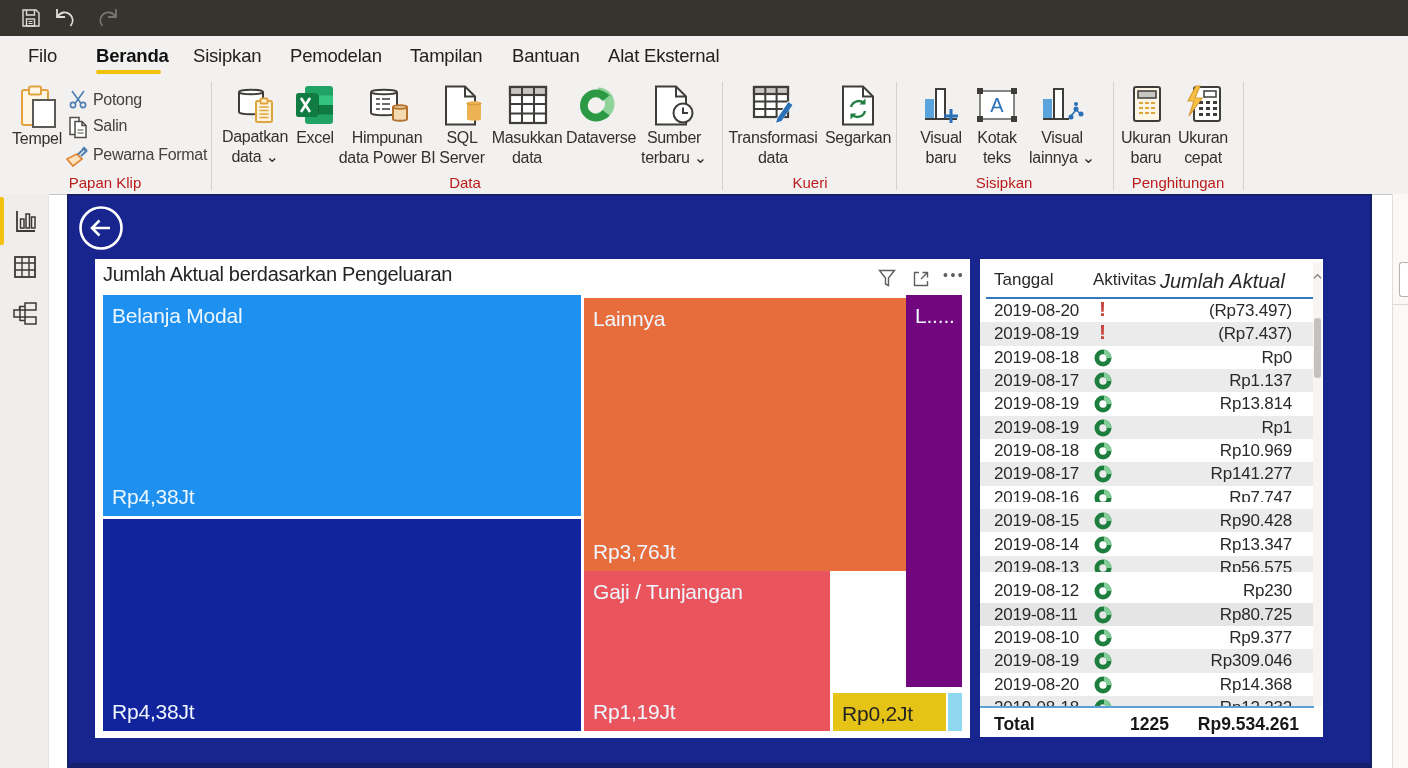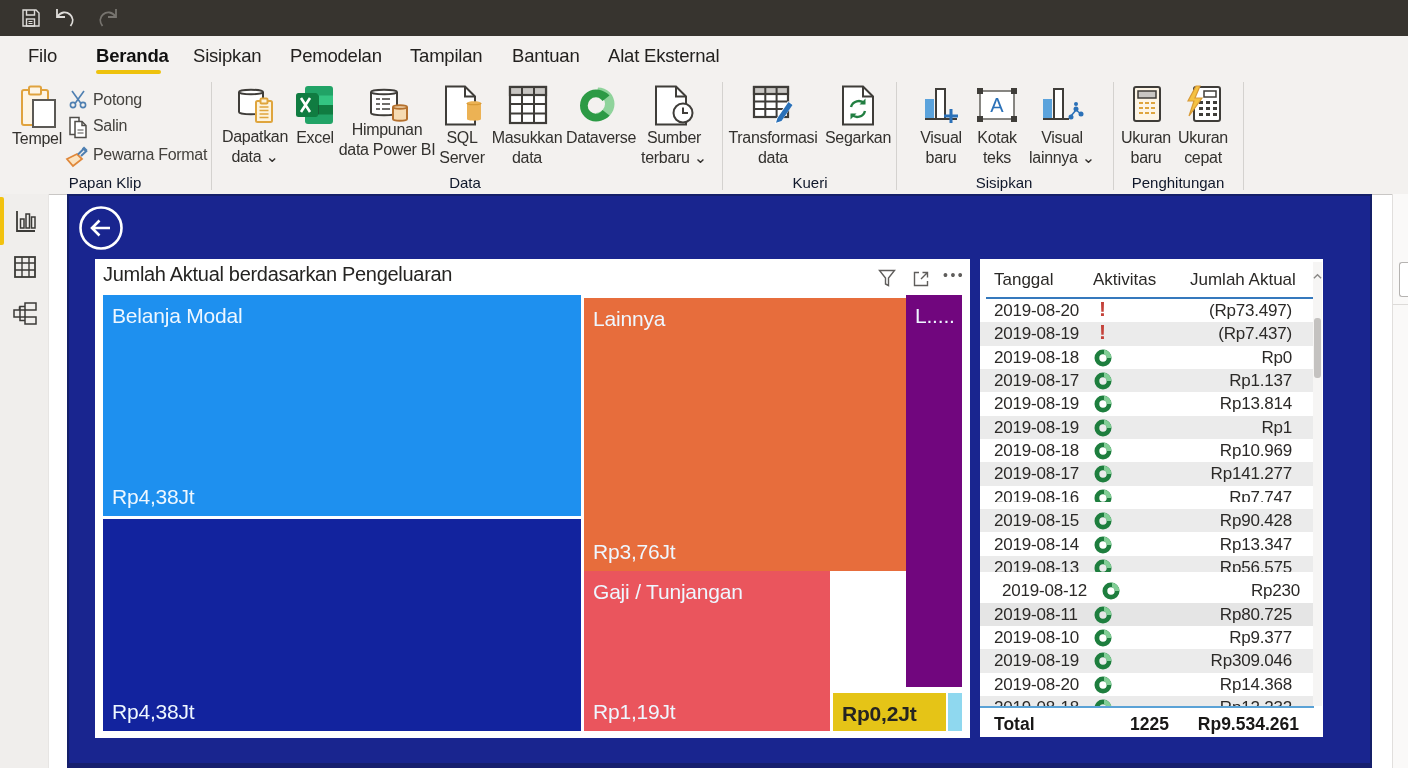--- a/index.html
+++ b/index.html
@@ -8,21 +8,21 @@
   .abs{position:absolute;}
   
   #titlebar{left:0;top:0;width:1408px;height:36px;background:#37342f;}
   
   #menubar{left:0;top:36px;width:1408px;height:41px;background:#f3f1ef;}
   .mitem{position:absolute;top:9px;font-size:18.5px;color:#23211f;letter-spacing:-0.2px;}
   
   #ribbon{left:0;top:77px;width:1408px;height:117px;background:#f3f1ef;border-bottom:1px solid #c9c7c5;}
   .rsep{position:absolute;top:5px;width:1px;height:108px;background:#d4d2cf;}
   .rlbl{position:absolute;text-align:center;font-size:16px;line-height:20px;color:#33312e;letter-spacing:-0.3px;}
-  .rgrp{position:absolute;top:97px;text-align:center;font-size:15px;color:#0f172a;}
+  .rgrp{position:absolute;top:97px;text-align:center;font-size:15px;color:#b91c1c;}
   .rsm{position:absolute;font-size:16px;color:#44423e;letter-spacing:-0.3px;}
   
   #sidebar{left:0;top:194px;width:48px;height:574px;background:#f0eeec;border-right:1px solid #e7e5e3;}
   #sideyellow{left:0;top:197px;width:4px;height:48px;background:#f2c20f;border-radius:0 2px 2px 0;}
   
   #canvas{left:67px;top:194px;width:1305px;height:574px;background:#19258f;
           border-top:2px solid #141f68;border-left:2px solid #141f68;border-right:2px solid #141f68;
           box-sizing:border-box;}
   #canvasbottom{left:67px;top:763px;width:1305px;height:5px;background:#161f6e;}
   
@@ -149,21 +149,21 @@
     <g fill="#ffffff" stroke="#3f3d39" stroke-width="2">
       <path d="M3 7 c0-3 26-3 26 0 v21 c0 3-26 3-26 0 z"></path>
       <path d="M3 7 c0 3 26 3 26 0" fill="none"></path>
     </g>
     <path d="M8 14 h4 M14 14 h8 M8 19 h4 M14 19 h8 M8 24 h4 M14 24 h8" stroke="#3f3d39" stroke-width="1.6"></path>
     <g fill="#f6dbb2" stroke="#b5712e" stroke-width="2">
       <path d="M25 22 c0-2.4 14-2.4 14 0 v12 c0 2.4-14 2.4-14 0 z"></path>
       <path d="M25 22 c0 2.4 14 2.4 14 0" fill="none"></path>
     </g>
   </svg>
-  <div class="rlbl" style="left:327px;top:43px;width:120px;">Himpunan<br>data Power BI</div>
+  <div class="rlbl" style="left:327px;top:51px;width:120px;">Himpunan<br>data Power BI</div>
 
   <svg class="abs" style="left:443px;top:8px" width="42" height="42" viewBox="0 0 42 42">
     <path d="M3 1.5 h19 l10 10 v28 h-29 z" fill="#ffffff" stroke="#3f3d39" stroke-width="2"></path>
     <path d="M22 1.5 v10 h10" fill="none" stroke="#3f3d39" stroke-width="2"></path>
     <g fill="#ecb254">
       <path d="M24 18 c0-2.2 14-2.2 14 0 v16 c0 2.2-14 2.2-14 0 z"></path>
     </g>
     <path d="M24 18 c0 2.2 14 2.2 14 0" fill="none" stroke="#d89a36" stroke-width="1.4"></path>
   </svg>
   <div class="rlbl" style="left:422px;top:51px;width:80px;">SQL<br>Server</div>
@@ -327,29 +327,29 @@
       <div class="tmval">Rp3,76Jt</div>
   </div>
   <div class="tm" style="left:489px;top:312px;width:246px;height:160px;background:#ea555d;">
     <div class="tmlab">Gaji / Tunjangan</div>
       <div class="tmval">Rp1,19Jt</div>
   </div>
   <div class="tm" style="left:811px;top:36px;width:56px;height:392px;background:#71067e;">
     <div class="tmlab">L.....</div>
   </div>
   <div class="tm" style="left:738px;top:434px;width:113px;height:38px;background:#e5c417;">
-    <div class="tmval" style="color:#252422;bottom:5px;font-weight:bold;">Rp0,2Jt</div>
+    <div class="tmval" style="color:#252422;bottom:5px;">Rp0,2Jt</div>
   </div>
   <div class="tm" style="left:853px;top:434px;width:14px;height:38px;background:#8fd8ef;"></div>
 </div>
 
 <div class="abs" id="dcard">
   <div class="abs" style="left:14px;top:11px;font-size:17px;color:#2b2927;">Tanggal</div>
   <div class="abs" style="left:113px;top:11px;font-size:17px;color:#2b2927;">Aktivitas</div>
-  <div class="abs" style="left:210px;top:11px;font-size:17px;color:#2b2927;">Jumlah Aktual</div>
+  <div class="abs" style="left:180px;top:11px;font-size:20px;color:#2b2927;font-style:italic;">Jumlah Aktual</div>
   <div class="abs" style="left:6px;top:38px;width:328px;height:2px;background:#3579bd;"></div>
   <div id="rows">
       <div class="trow" style="top:40px;height:23.35px;overflow:hidden;">
         <div class="td1">2019-08-20</div>
         <div class="abs" style="left:119px;top:-2px;font-size:21px;font-weight:bold;color:#c4423a;">!</div>
         <div class="td3">(Rp73.497)</div>
       </div>
       <div class="trow" style="top:63.35px;height:23.35px;background:#ebebeb;overflow:hidden;">
         <div class="td1">2019-08-19</div>
         <div class="abs" style="left:119px;top:-2px;font-size:21px;font-weight:bold;color:#c4423a;">!</div>
@@ -428,21 +428,21 @@
         <div class="td3">Rp13.347</div>
       </div>
       <div class="trow" style="top:296.85px;height:16px;background:#ebebeb;overflow:hidden;">
         <div class="td1">2019-08-13</div>
         <svg class="tdi" viewBox="0 0 20 20">
           <path d="M10 1.5 a8.5 8.5 0 1 0 0 17 a8.5 8.5 0 0 0 0-17 z M10 6.3 a3.7 3.7 0 1 1 0 7.4 a3.7 3.7 0 0 1 0-7.4 z" fill="#1e7e3e" fill-rule="evenodd"></path>
           <path d="M11 1.6 a8.5 8.5 0 0 1 7.5 8.4 l-4.8 0 a3.7 3.7 0 0 0 -2.7-3.6 z" fill="#82ce96"></path>
         </svg>
         <div class="td3">Rp56.575</div>
       </div>
-      <div class="trow" style="top:320.20000000000005px;height:23.35px;overflow:hidden;margin-left:8px;">
+      <div class="trow" style="top:320.20000000000005px;height:23.35px;overflow:hidden;">
         <div class="td1">2019-08-12</div>
         <svg class="tdi" viewBox="0 0 20 20">
           <path d="M10 1.5 a8.5 8.5 0 1 0 0 17 a8.5 8.5 0 0 0 0-17 z M10 6.3 a3.7 3.7 0 1 1 0 7.4 a3.7 3.7 0 0 1 0-7.4 z" fill="#1e7e3e" fill-rule="evenodd"></path>
           <path d="M11 1.6 a8.5 8.5 0 0 1 7.5 8.4 l-4.8 0 a3.7 3.7 0 0 0 -2.7-3.6 z" fill="#82ce96"></path>
         </svg>
         <div class="td3">Rp230</div>
       </div>
       <div class="trow" style="top:343.55px;height:23.35px;background:#e5e5e5;overflow:hidden;">
         <div class="td1">2019-08-11</div>
         <svg class="tdi" viewBox="0 0 20 20">

